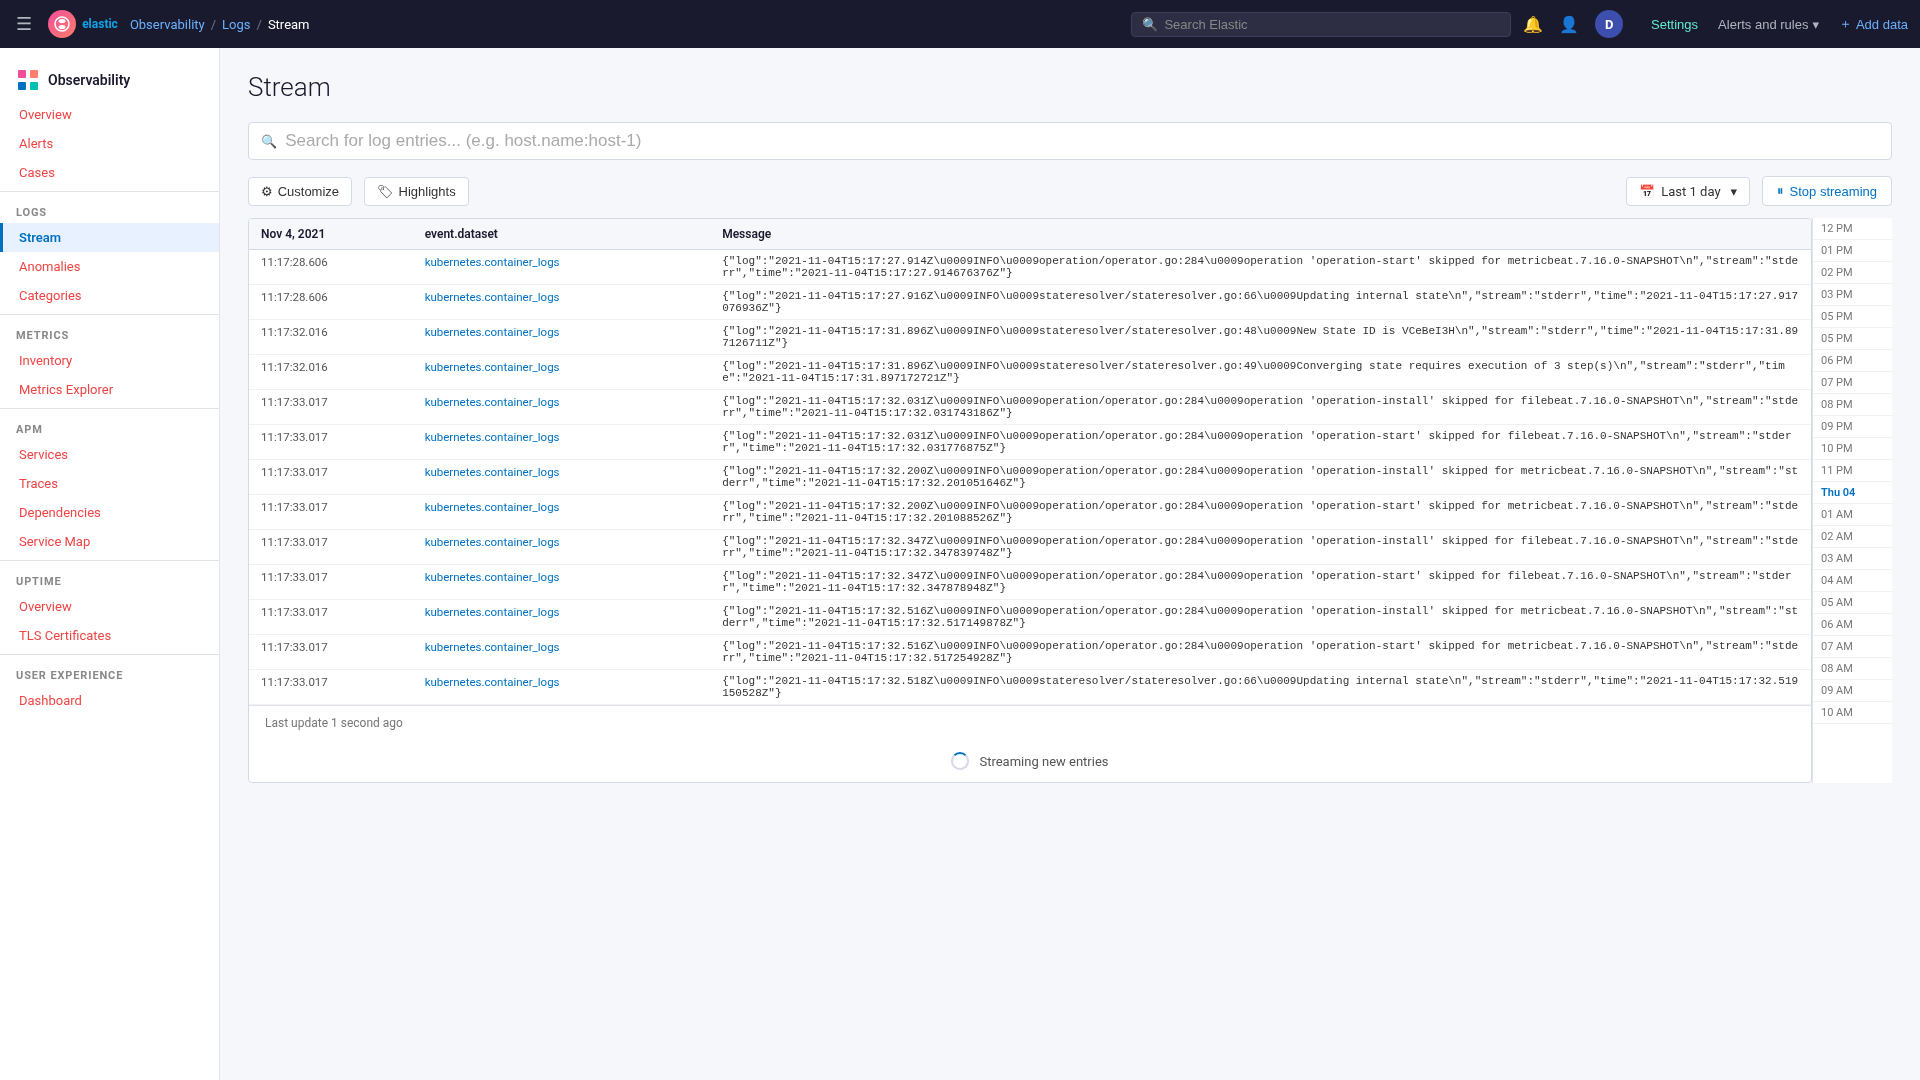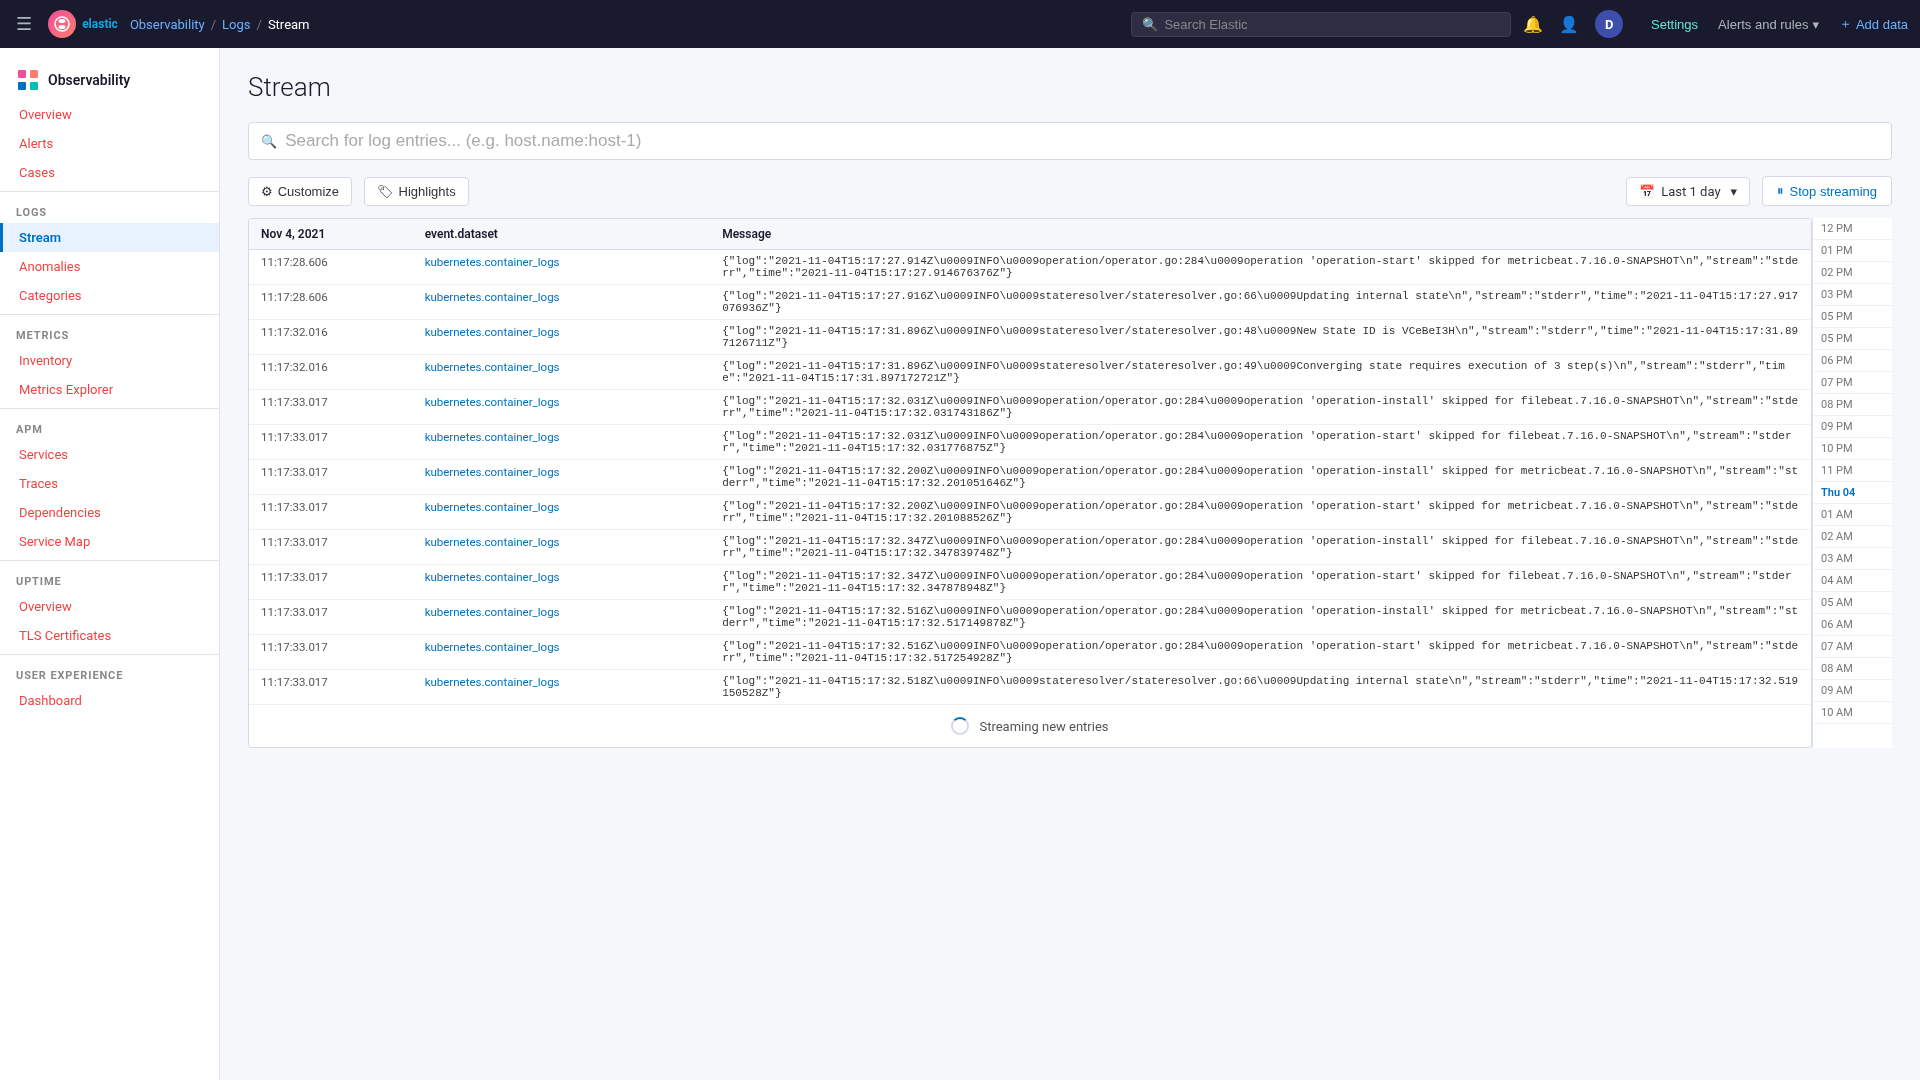--- a/index.html
+++ b/index.html
@@ -403,20 +403,23 @@
                   <td class="dataset-col">kubernetes.container_logs</td>
                   <td class="msg-col">{"log":"2021-11-04T15:17:32.516Z\u0009INFO\u0009operation/operator.go:284\u0009operation 'operation-start' skipped for metricbeat.7.16.0-SNAPSHOT\n","stream":"stderr","time":"2021-11-04T15:17:32.517254928Z"}</td>
                 </tr>
                 <tr>
                   <td class="time-col">11:17:33.017</td>
                   <td class="dataset-col">kubernetes.container_logs</td>
                   <td class="msg-col">{"log":"2021-11-04T15:17:32.518Z\u0009INFO\u0009stateresolver/stateresolver.go:66\u0009Updating internal state\n","stream":"stderr","time":"2021-11-04T15:17:32.519150528Z"}</td>
                 </tr>
               </tbody>
           </table>
+          <div class="log-footer">
+            <span>Last update 1 second ago</span>
+          </div>
           <div style="display:flex; align-items:center; justify-content:center; padding: 12px; gap:10px;">
             <div class="spinner"></div>
             <span class="streaming-indicator">Streaming new entries</span>
           </div>
         </div>
       </div>
 
       <div class="timeline-sidebar" id="timeline-container">
       <div class="timeline-item">12 PM</div>
           <div class="timeline-item">01 PM</div>

